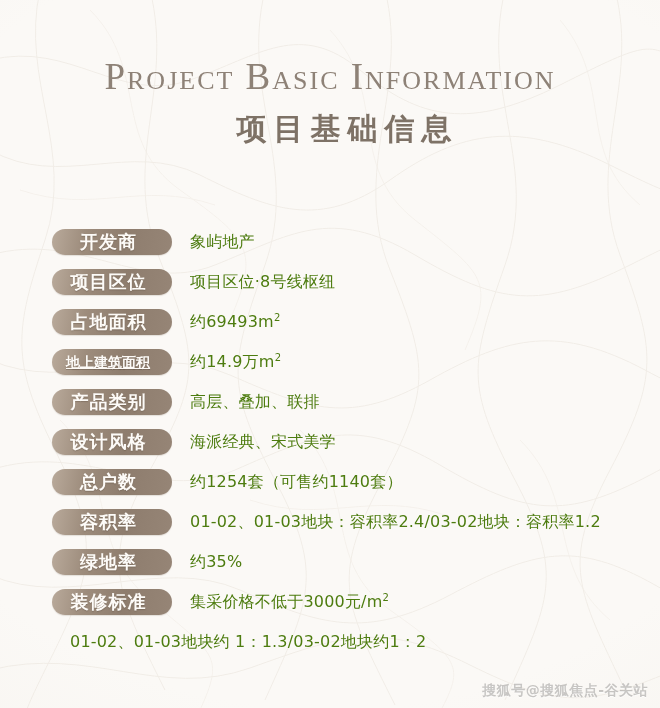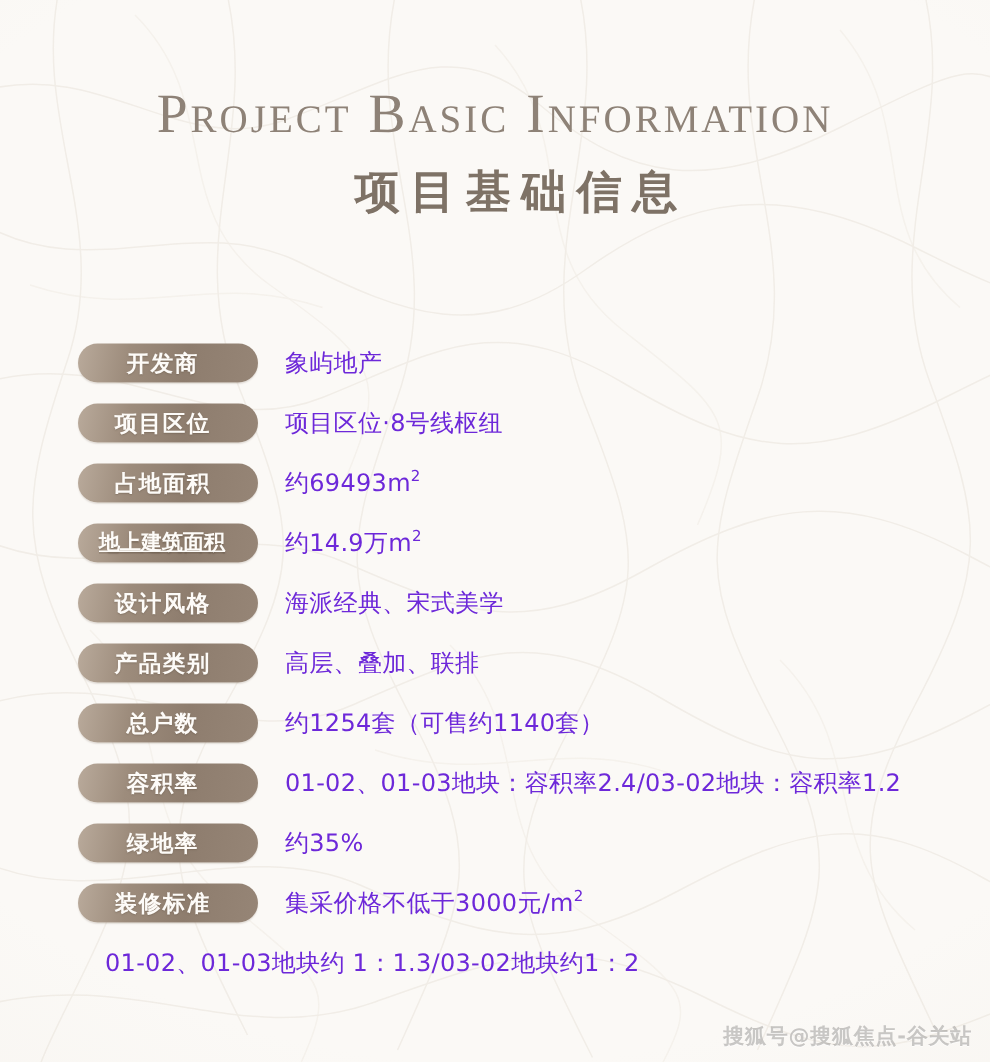--- a/index.html
+++ b/index.html
@@ -88,40 +88,40 @@
     background: linear-gradient(100deg, #b9aa9b 0%, #9d8c7c 28%, #8e7d6e 60%, #968576 100%);
     box-shadow: 0 1px 1px rgba(120,105,90,.18);
     display: flex;
     align-items: center;
     justify-content: center;
     box-sizing: border-box;
     padding-right: 8px;
   }
   .pill-label {
     font-family: "DejaVu Serif", "Liberation Serif", serif;
-    font-size: 15px;
+    font-size: 18px;
     font-weight: 700;
     color: #fdfbf8;
     letter-spacing: 1px;
     text-indent: 1px;
     white-space: nowrap;
     text-shadow: 0 1px 1px rgba(90,75,60,.35);
     line-height: 1;
   }
   .pill.wide .pill-label {
     font-size: 14px;
     letter-spacing: 0px;
     text-indent: 0px;
     text-decoration: underline;
   }
   .value {
     margin-left: 18px;
     font-family: "DejaVu Sans", "Liberation Sans", sans-serif;
     font-size: 16px;
-    color: #6d28d9;
+    color: #4d7c0f;
     white-space: nowrap;
     letter-spacing: .2px;
     line-height: 1;
   }
   .value sup {
     font-size: 10px;
     vertical-align: super;
     line-height: 0;
   }
 
@@ -203,34 +203,34 @@
 
     <div class="info-row">
       <div class="pill wide">
         <span class="pill-label">地上建筑面积</span>
       </div>
       <div class="value"><span>约14.9万m</span><sup>2</sup></div>
     </div>
 
     <div class="info-row">
       <div class="pill">
+        <span class="pill-label">产品类别</span>
+      </div>
+      <div class="value"><span>高层、叠加、联排</span><sup></sup></div>
+    </div>
+
+    <div class="info-row">
+      <div class="pill">
         <span class="pill-label">设计风格</span>
       </div>
       <div class="value"><span>海派经典、宋式美学</span><sup></sup></div>
     </div>
 
     <div class="info-row">
       <div class="pill">
-        <span class="pill-label">产品类别</span>
-      </div>
-      <div class="value"><span>高层、叠加、联排</span><sup></sup></div>
-    </div>
-
-    <div class="info-row">
-      <div class="pill">
         <span class="pill-label">总户数</span>
       </div>
       <div class="value"><span>约1254套（可售约1140套）</span><sup></sup></div>
     </div>
 
     <div class="info-row">
       <div class="pill">
         <span class="pill-label">容积率</span>
       </div>
       <div class="value"><span>01-02、01-03地块：容积率2.4/03-02地块：容积率1.2</span><sup></sup></div>

